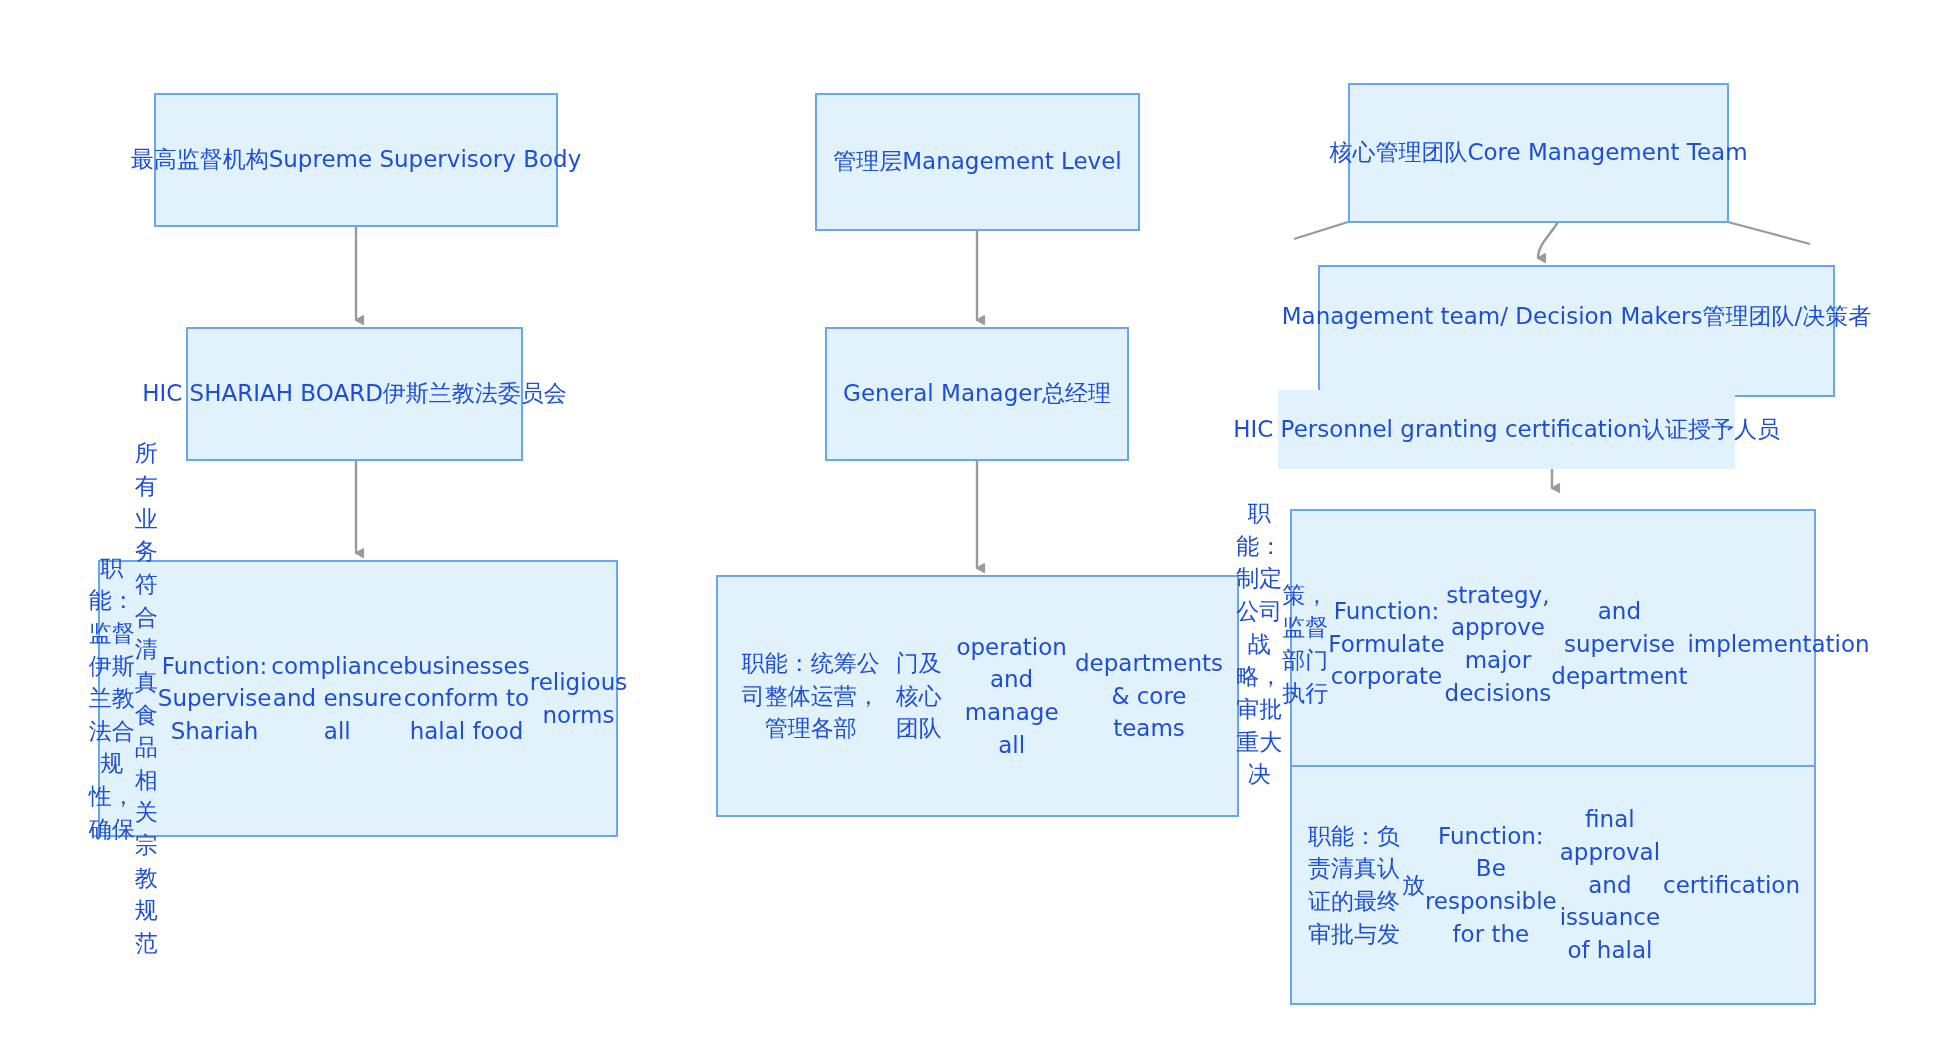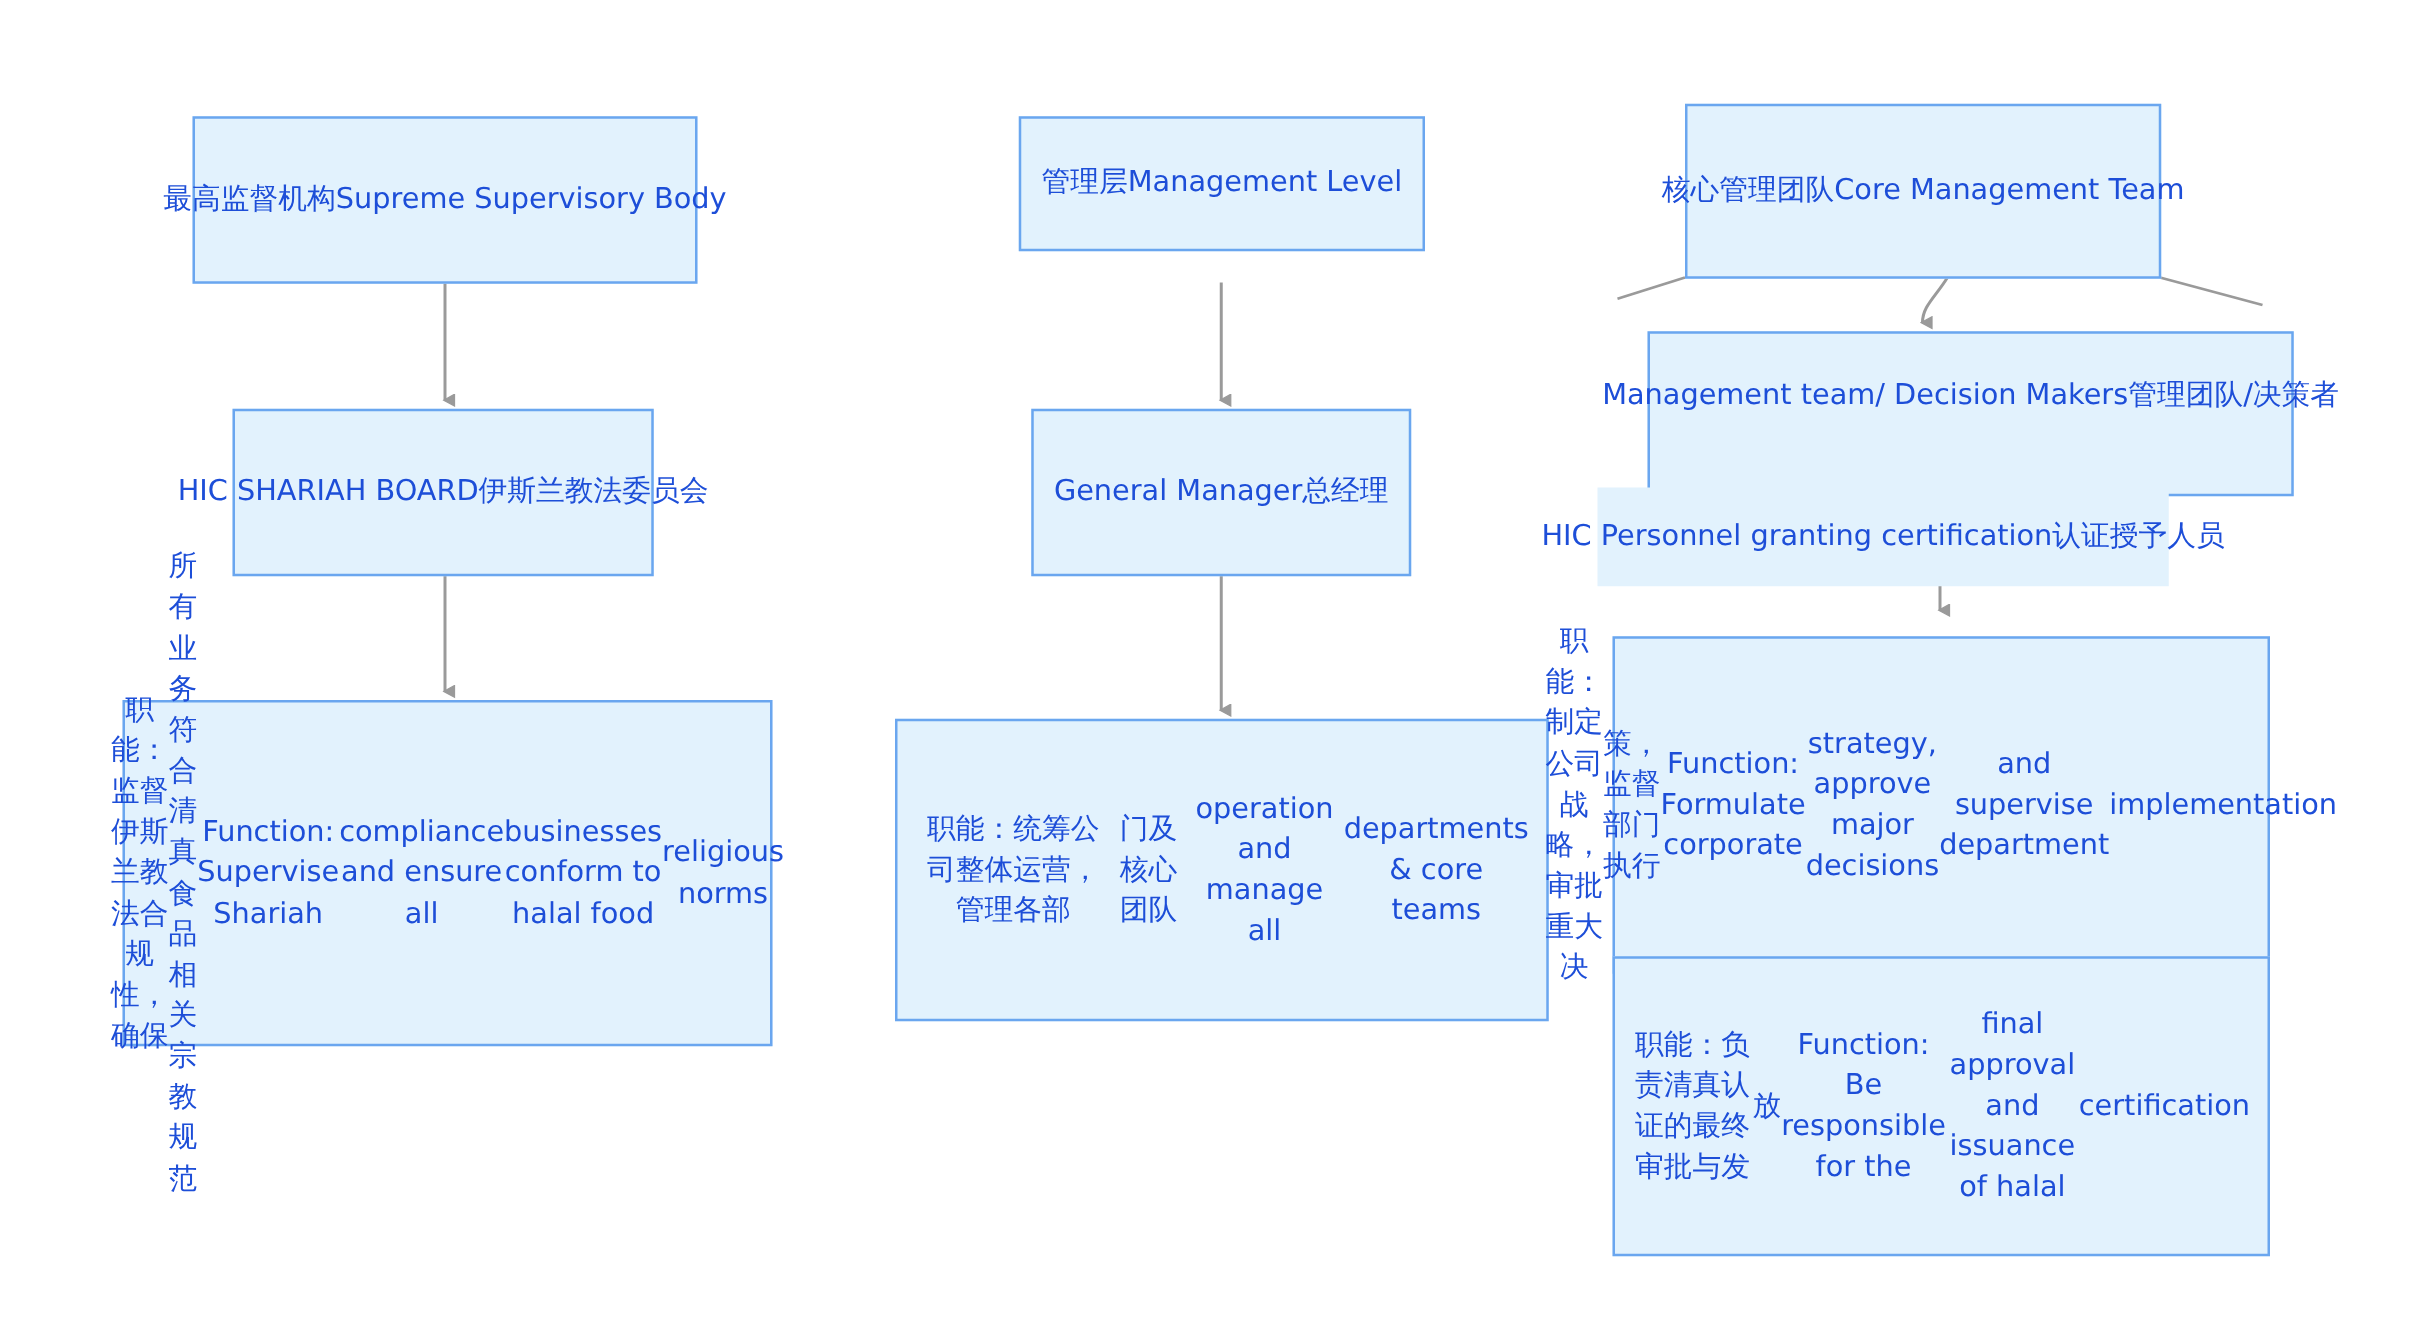--- a/index.html
+++ b/index.html
@@ -99,21 +99,21 @@
 
   <div class="node para" style="left:98px; top:560px; width:520px; height:277px;">
     <span class="ln">职能：监督伊斯兰教法合规性，确保</span>
     <span class="ln">所有业务符合清真食品相关宗教规范</span>
     <span class="ln">Function: Supervise Shariah</span>
     <span class="ln">compliance and ensure all</span>
     <span class="ln">businesses conform to halal food</span>
     <span class="ln">religious norms</span>
   </div>
 
-  <div class="node" style="left:815px; top:93px; width:325px; height:108px;">
+  <div class="node" style="left:815px; top:93px; width:325px; height:138px;">
     <span class="ln">管理层</span>
     <span class="ln">Management Level</span>
   </div>
 
   <div class="node" style="left:825px; top:327px; width:304px; height:134px;text-align:right;">
     <span class="ln">General Manager</span>
     <span class="ln">总经理</span>
   </div>
 
   <div class="node para" style="left:716px; top:575px; width:523px; height:242px;">

